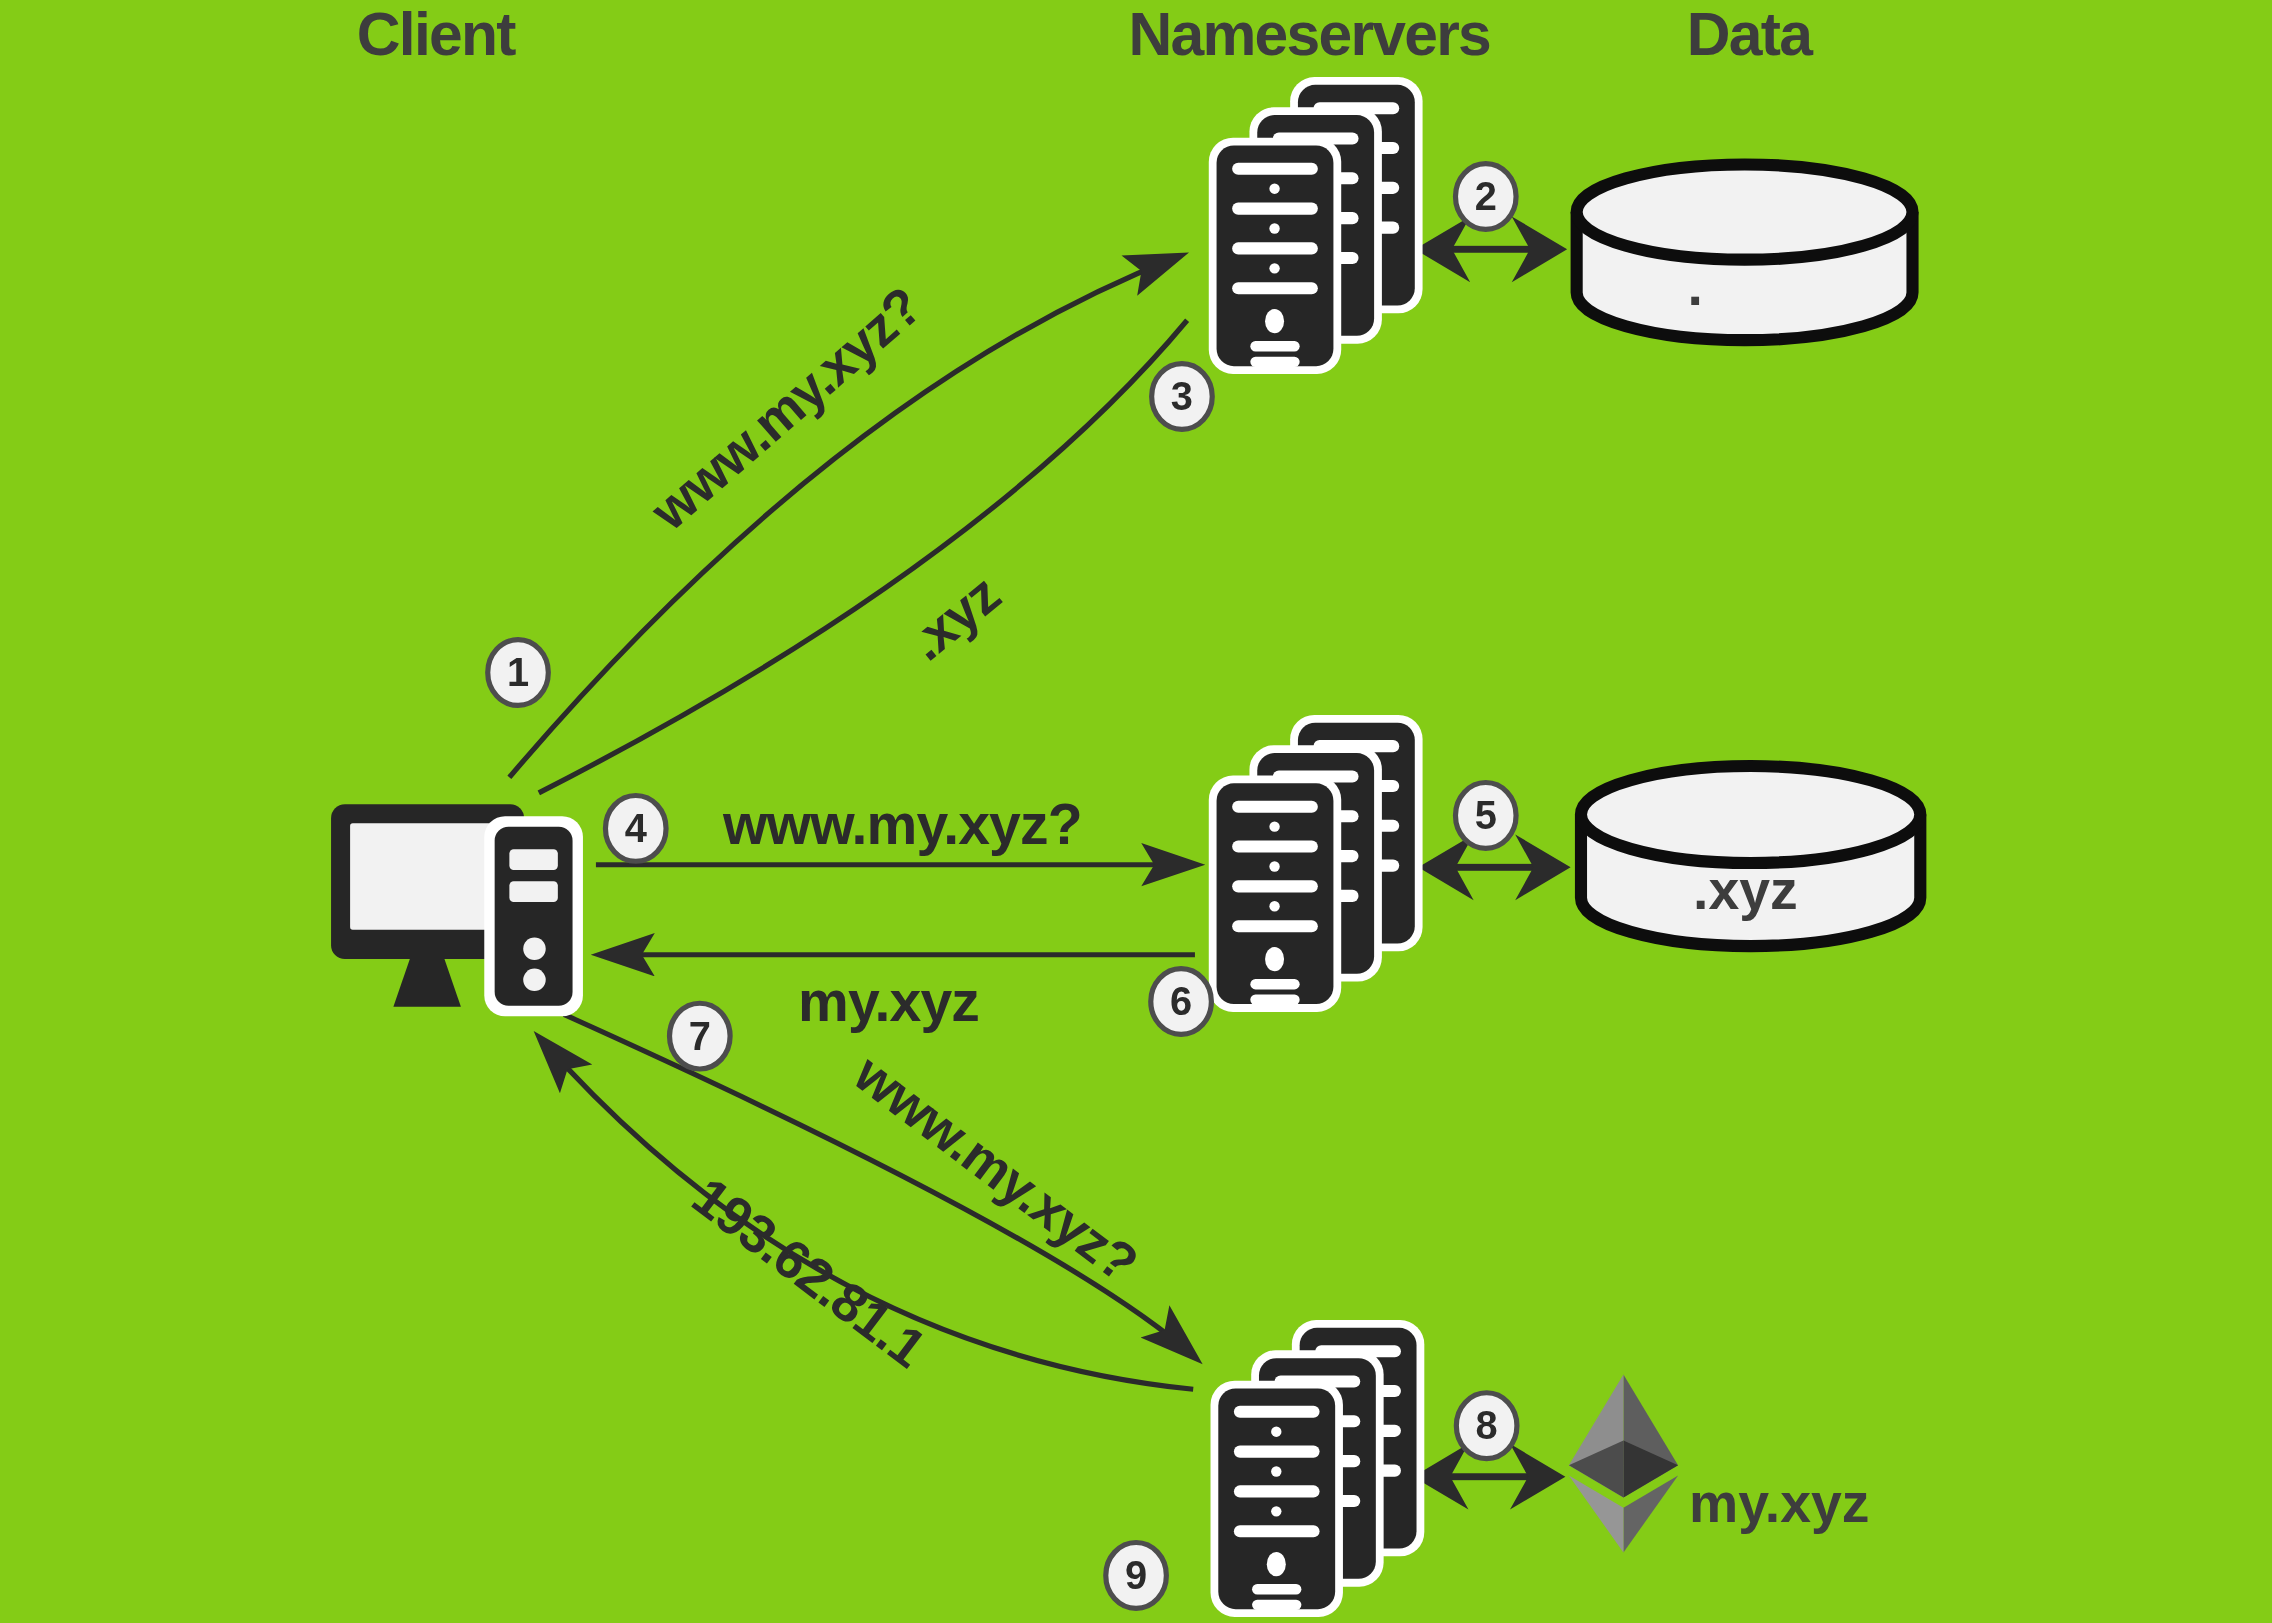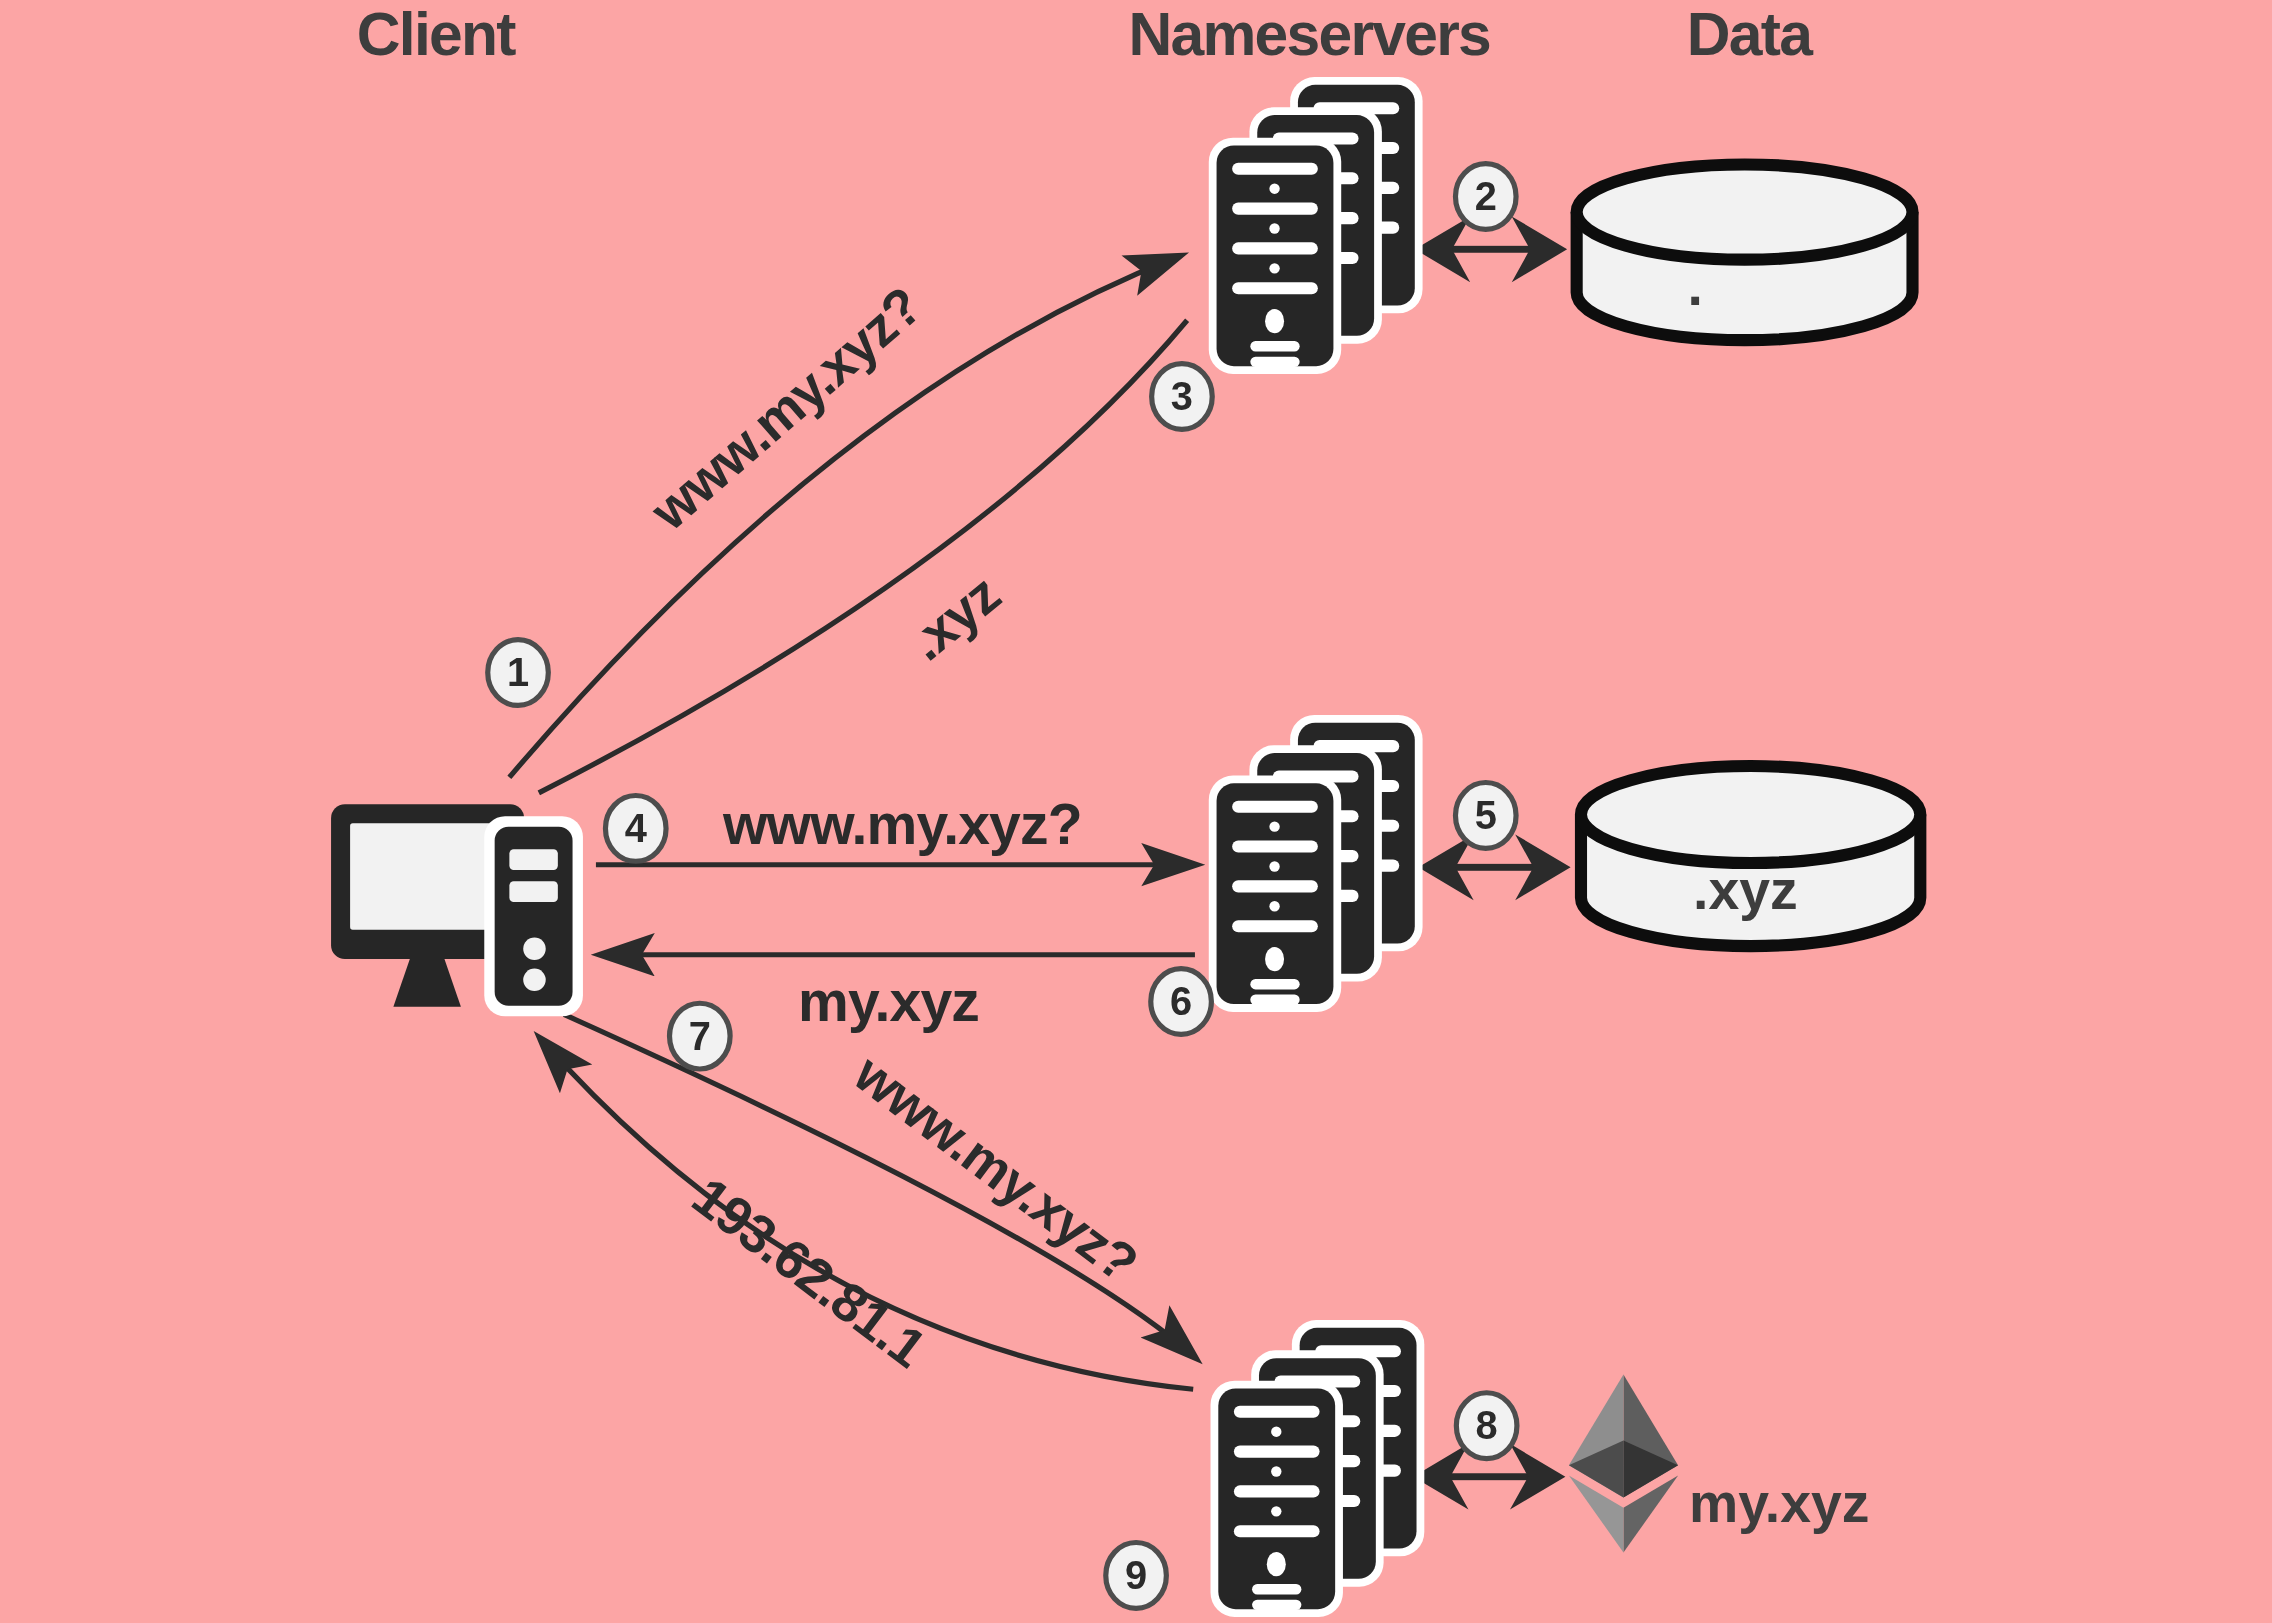--- a/index.html
+++ b/index.html
@@ -1,16 +1,16 @@
 <!DOCTYPE html>
 <html style="font-size:14px"><head>
 <meta charset="utf-8">
 <style>
   html,body{margin:0;padding:0;background:#f2f2f2;}
-  .stage{position:relative;width:2273px;height:1623px;background:#fca5a5;overflow:hidden;
+  .stage{position:relative;width:2273px;height:1623px;background:#84cc16;overflow:hidden;
          font-family:"Liberation Sans", sans-serif;}
   svg{position:absolute;left:0;top:0;}
   .hdr{font-family:"Liberation Sans",sans-serif;font-weight:bold;font-size:70px;fill:#3d3d3d;letter-spacing:-2px;}
   .lbl{font-family:"Liberation Sans",sans-serif;font-weight:bold;font-size:66px;fill:#2b2b2b;letter-spacing:-1px;}
   .dlbl{font-family:"Liberation Sans",sans-serif;font-weight:bold;font-size:62px;fill:#2b2b2b;letter-spacing:-1px;}
   .num{font-family:"Liberation Sans",sans-serif;font-weight:bold;font-size:46px;fill:#2b2b2b;}
   .cyl{font-family:"Liberation Sans",sans-serif;font-weight:bold;font-size:64px;fill:#3d3d3d;}
   .ethlbl{font-family:"Liberation Sans",sans-serif;font-weight:bold;font-size:64px;fill:#3d3d3d;}
   text{user-select:none;}
 </style>

